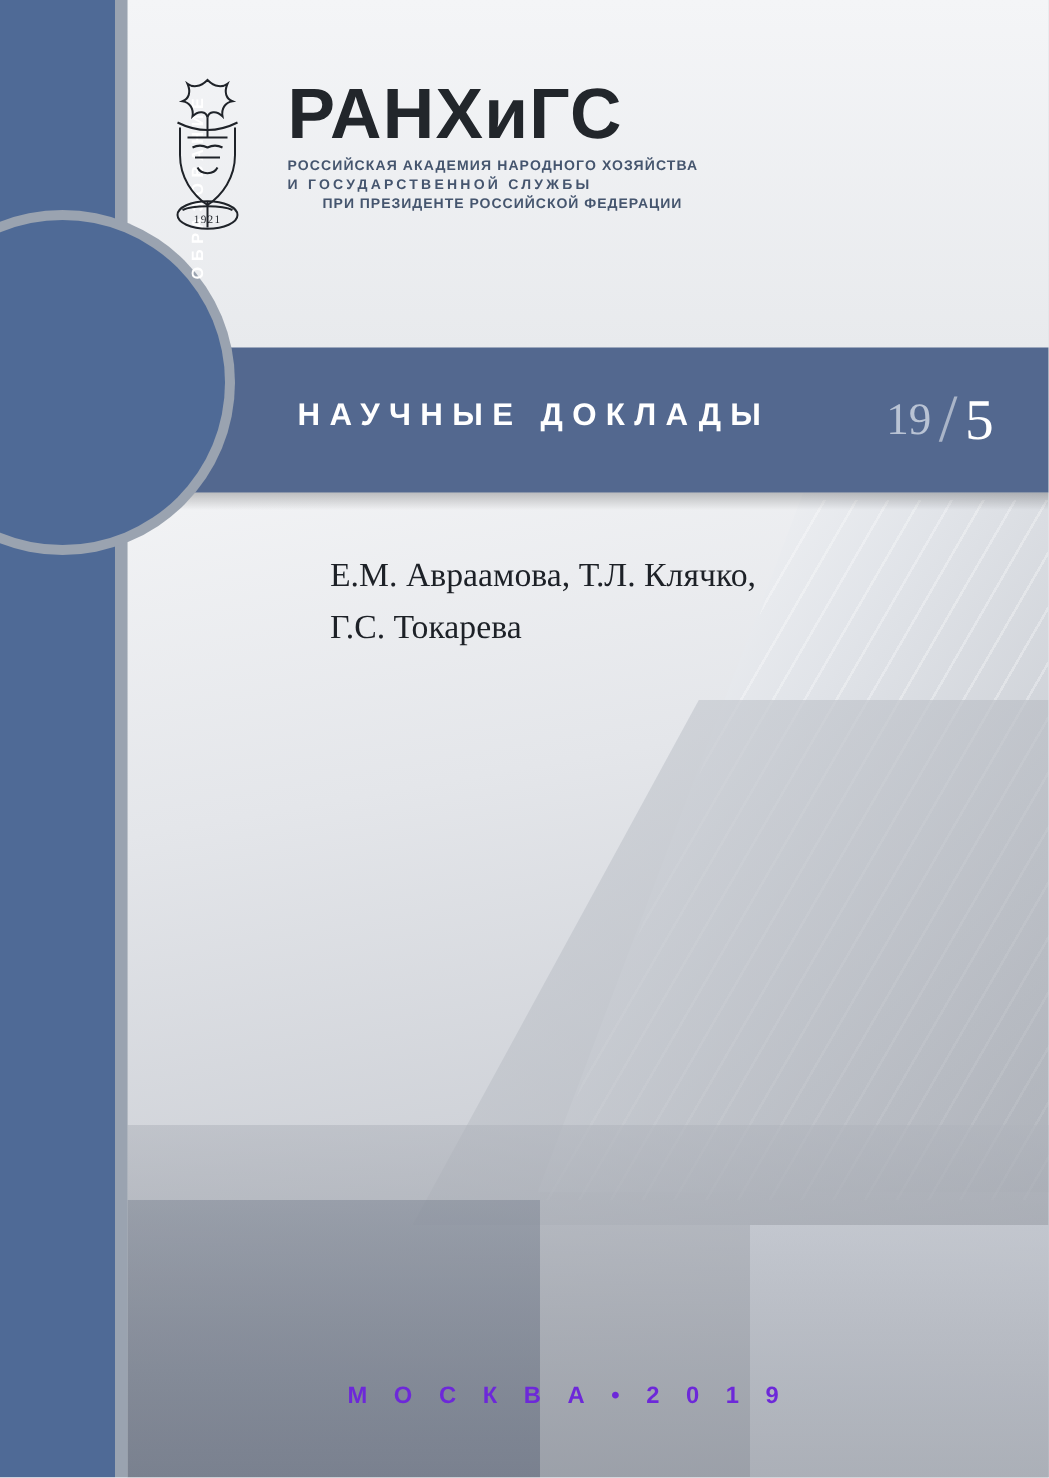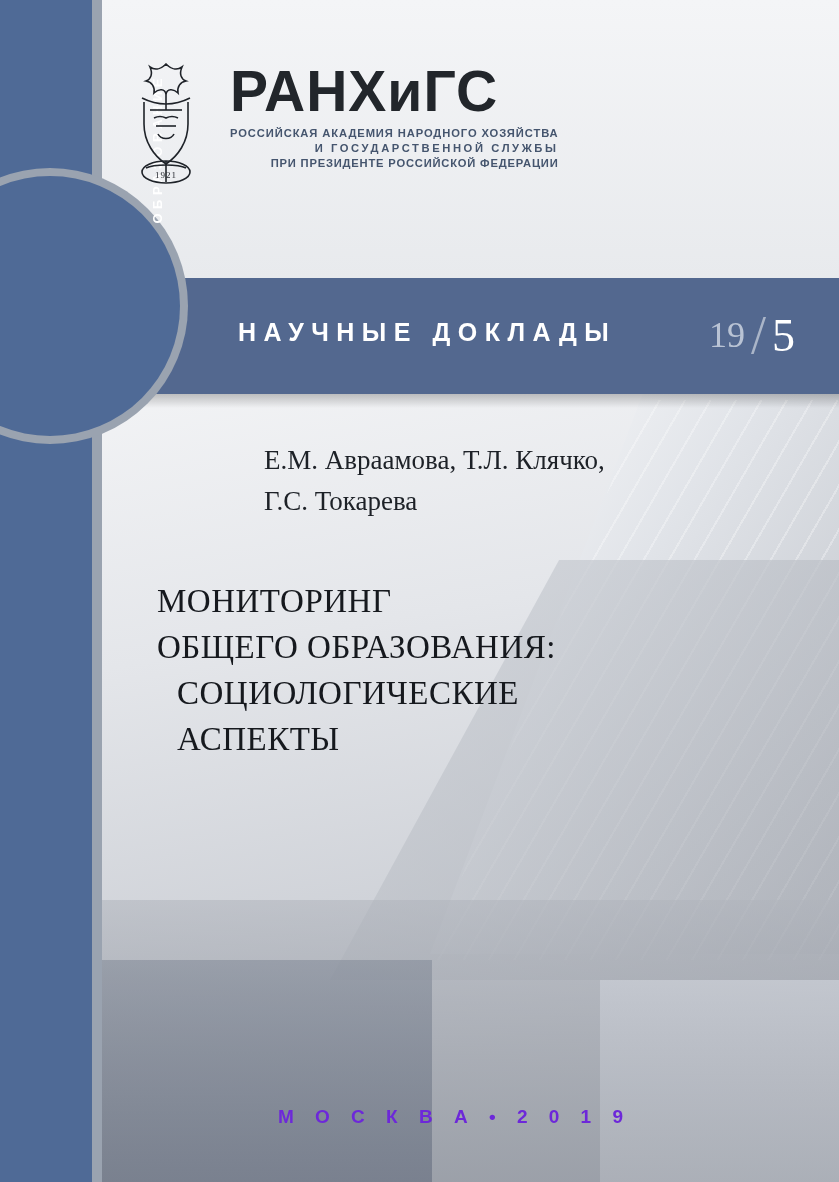--- a/index.html
+++ b/index.html
@@ -169,24 +169,23 @@
     color: #22262b;
   }
   .logo-sub {
     margin-top: 6px;
     color: #45556e;
     font-weight: bold;
     font-size: 11.2px;
     line-height: 15px;
     letter-spacing: 0.9px;
     white-space: nowrap;
-    text-align: right;
   }
   .logo-sub div:nth-child(2) { letter-spacing: 2.6px; }
-  .logo-sub div:nth-child(3) { letter-spacing: 0.8px; }
+  .logo-sub div:nth-child(3) { letter-spacing: 0.8px; margin-left: 28px; }
 
   
   .band-title {
     position: absolute;
     left: 238px; top: 318px;
     color: #ffffff;
     font-size: 25px;
     font-weight: bold;
     letter-spacing: 7.5px;
     white-space: nowrap;
@@ -309,22 +308,16 @@
     <span class="vol">19</span>
     <span class="slash">/</span>
     <span class="issue">5</span>
   </div>
 
   <div class="authors">
     <div>Е.М. Авраамова, Т.Л. Клячко,</div>
     <div>Г.С. Токарева</div>
   </div>
 
-  <div class="doc-title">
-    <span class="ln">МОНИТОРИНГ</span>
-    <span class="ln">ОБЩЕГО ОБРАЗОВАНИЯ:</span>
-    <span class="ln indent">СОЦИОЛОГИЧЕСКИЕ</span>
-    <span class="ln indent">АСПЕКТЫ</span>
-  </div>
 
   <div class="imprint">М О С К В А • 2 0 1 9</div>
 
 </div>
 
 </body></html>

